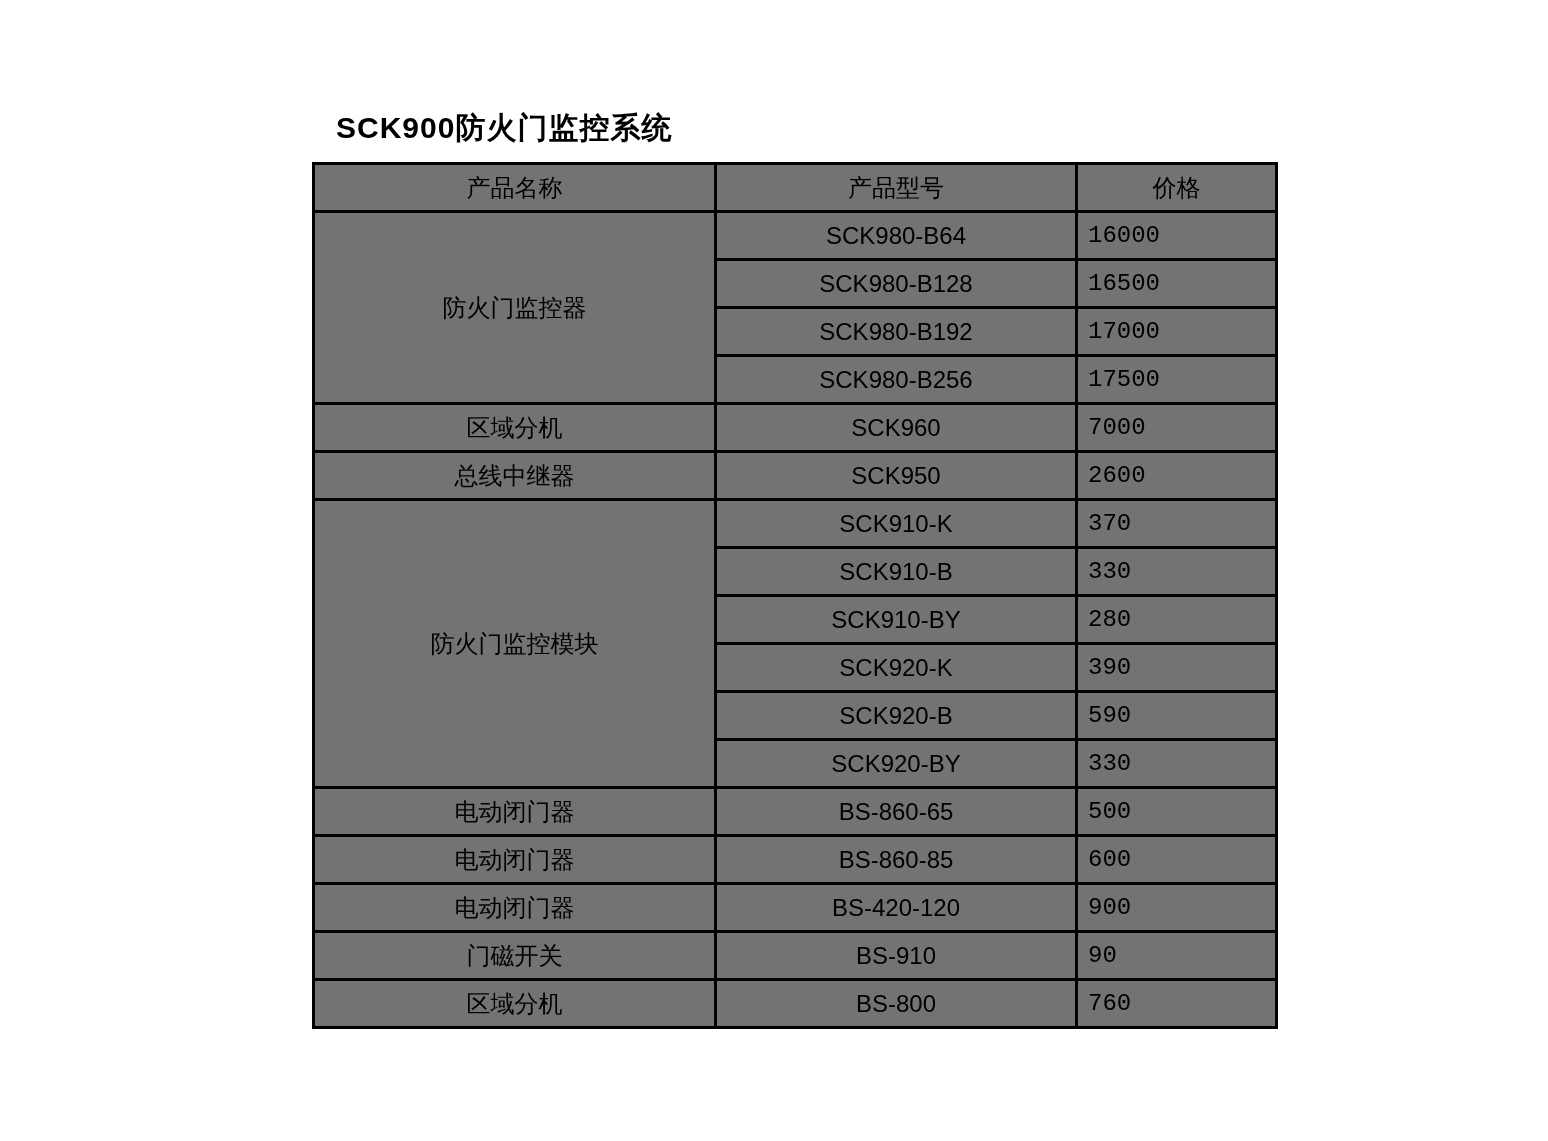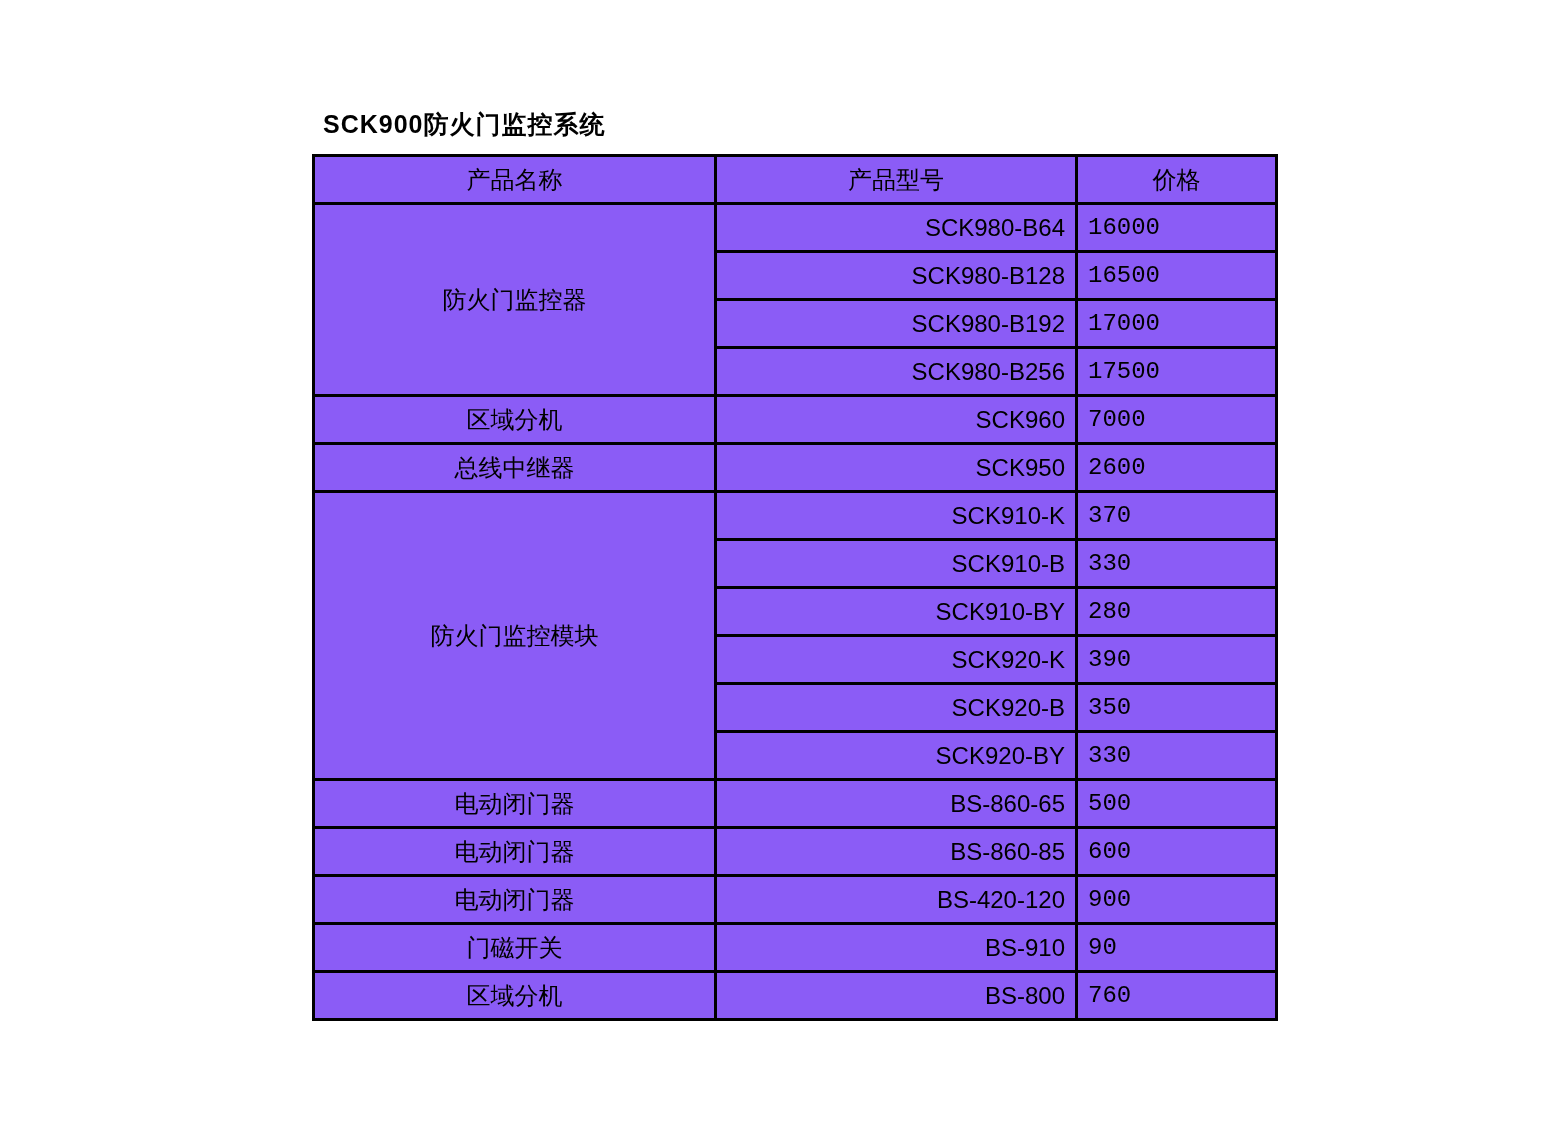--- a/index.html
+++ b/index.html
@@ -11,49 +11,49 @@
     color: #000000;
     overflow: hidden;
   }
   .sheet {
     position: absolute;
     left: 312px;
     top: 108px;
     width: 963px;
   }
   .doc-title {
-    font-size: 25px;
+    font-size: 30px;
     font-weight: 700;
     letter-spacing: 1px;
-    margin-left: 11px;
+    margin-left: 24px;
     margin-bottom: 13px;
     color: #000000;
   }
   table.price-table {
     border-collapse: collapse;
     table-layout: fixed;
     width: 963px;
   }
   .price-table th,
   .price-table td {
     border: 3px solid #000000;
     font-size: 24px;
     font-weight: 400;
     height: 48px;
     padding: 0 10px;
     overflow: hidden;
     white-space: nowrap;
-    background: #8b5cf6;
+    background: #737373;
   }
   .price-table th { text-align: center; padding: 0; }
   col.c-name  { width: 402px; }
   col.c-model { width: 361px; }
   col.c-price { width: 200px; }
   .name-cell  { text-align: center; vertical-align: middle; }
-  .model-cell { text-align: right; vertical-align: middle; }
+  .model-cell { text-align: center; vertical-align: middle; }
   .price-cell { text-align: left; vertical-align: middle; font-family: Liberation Mono, monospace; }
 </style>
 </head>
 <body>
 
 <div class="sheet">
   <div class="doc-title">SCK900防火门监控系统</div>
 
   <table class="price-table">
     <colgroup>
@@ -108,21 +108,21 @@
         <tr>
           <td class="model-cell">SCK910-BY</td>
           <td class="price-cell">280</td>
         </tr>
         <tr>
           <td class="model-cell">SCK920-K</td>
           <td class="price-cell">390</td>
         </tr>
         <tr>
           <td class="model-cell">SCK920-B</td>
-          <td class="price-cell">350</td>
+          <td class="price-cell">590</td>
         </tr>
         <tr>
           <td class="model-cell">SCK920-BY</td>
           <td class="price-cell">330</td>
         </tr>
         <tr>
           <td class="name-cell" rowspan="1">电动闭门器</td>
           <td class="model-cell">BS-860-65</td>
           <td class="price-cell">500</td>
         </tr>

